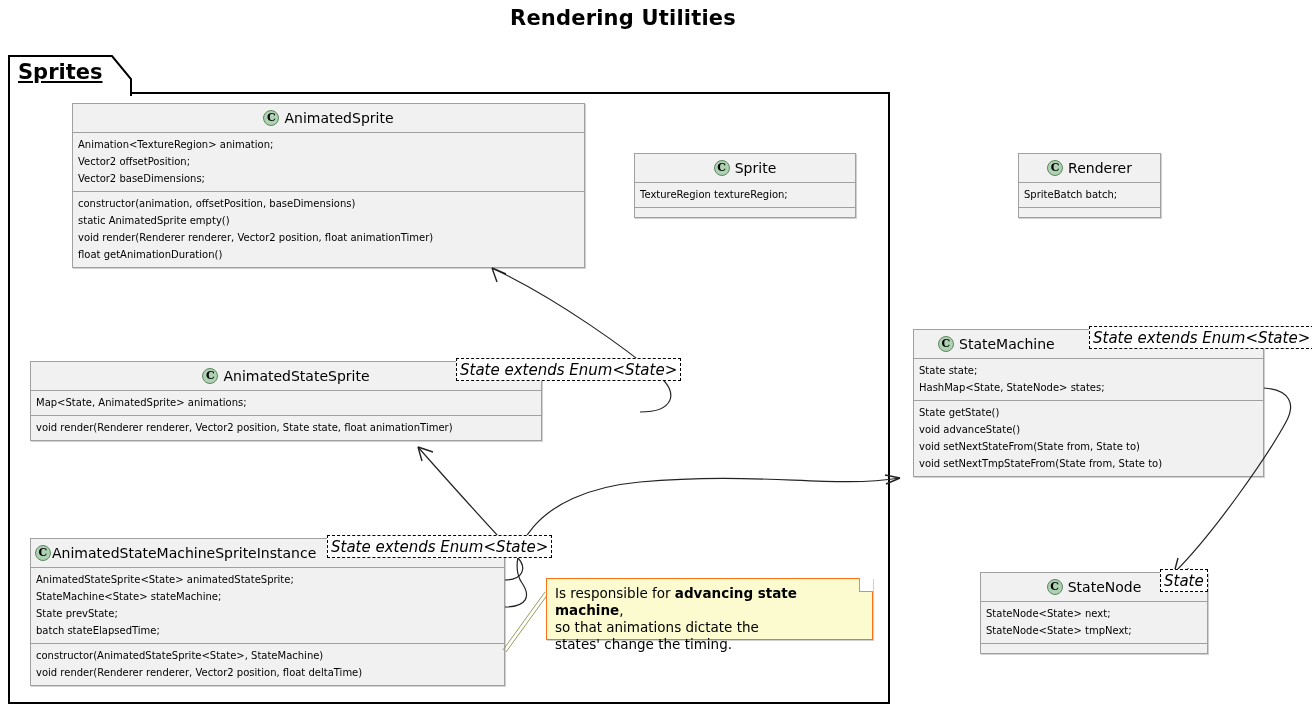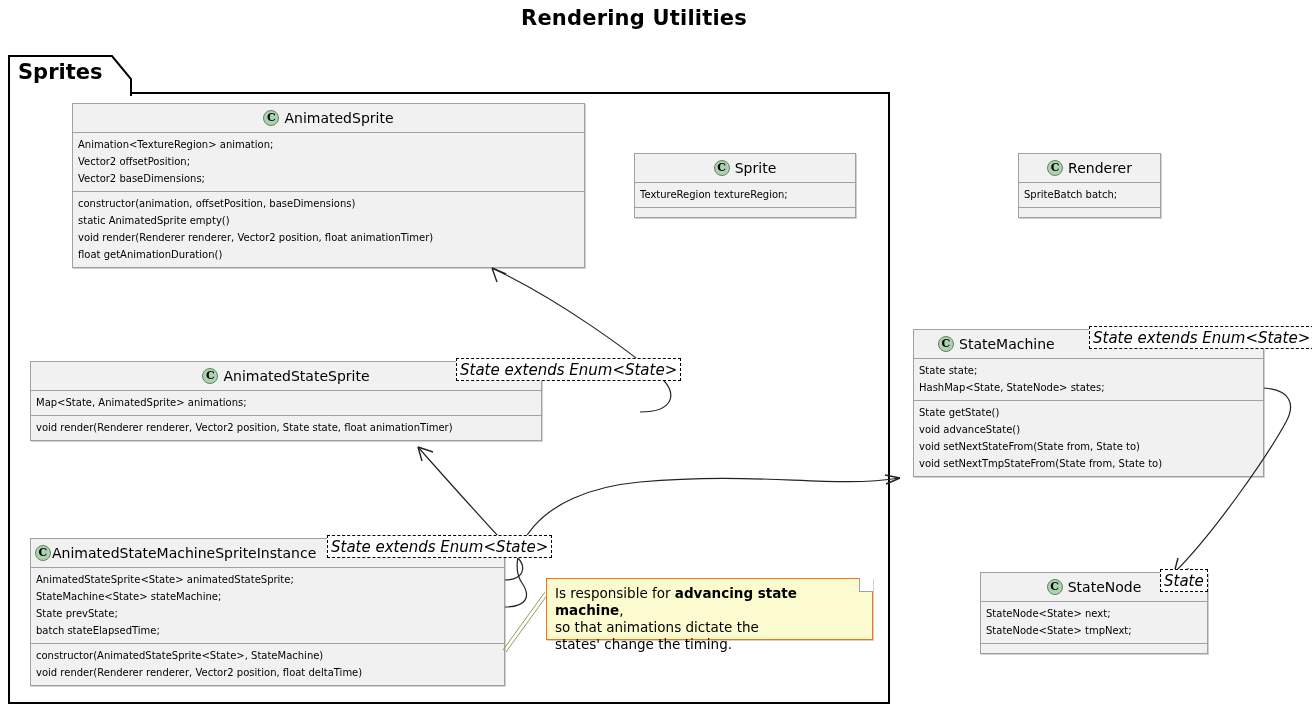--- a/index.html
+++ b/index.html
@@ -13,21 +13,21 @@
   #canvas {
     position: relative;
     width: 1312px;
     height: 713px;
     background: #FFFFFF;
     overflow: hidden;
   }
   
   .diagram-title {
     position: absolute;
-    left: 15px;
+    left: 4px;
     top: 6px;
     width: 1238px;
     text-align: center;
     font-size: 21px;
     font-weight: bold;
     color: #000000;
     letter-spacing: 0.2px;
   }
   
   .package-frame {
@@ -54,20 +54,21 @@
     top: 0;
   }
   .package-tab-label {
     position: absolute;
     left: 10px;
     top: 5px;
     font-size: 21px;
     font-weight: bold;
     color: #000000;
     white-space: nowrap;
+    text-decoration: underline;
   }
   
   .cls {
     position: absolute;
     box-sizing: border-box;
     border: 1px solid #A0A0A0;
     background: #f9a8d4;
     box-shadow: 1px 1px 0 rgba(0,0,0,0.18);
   }
   .cls-header {

